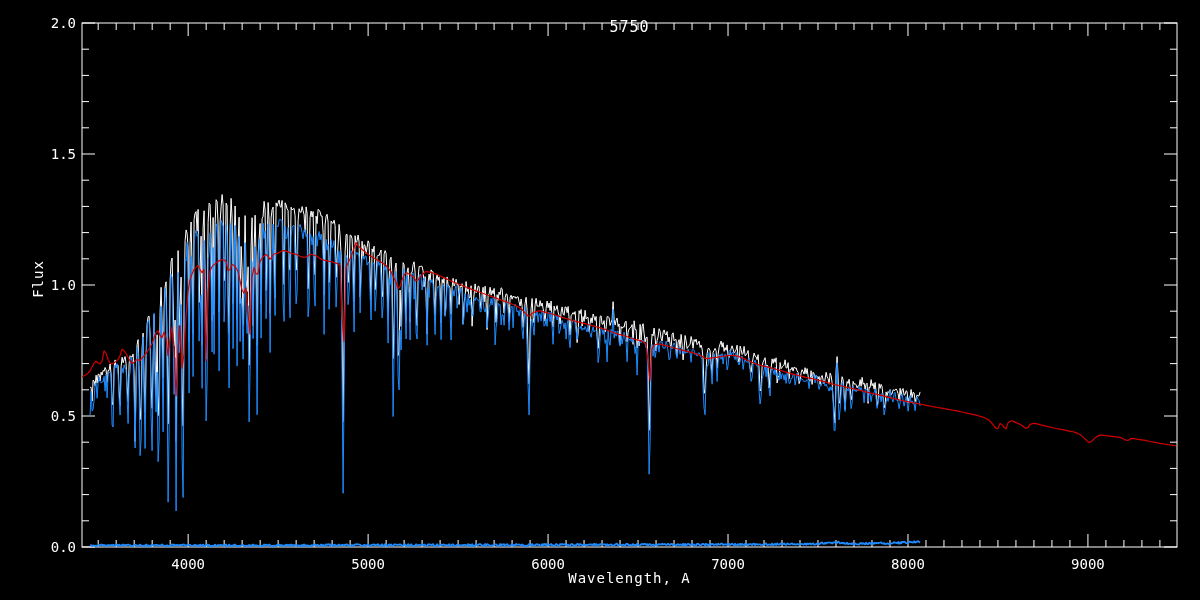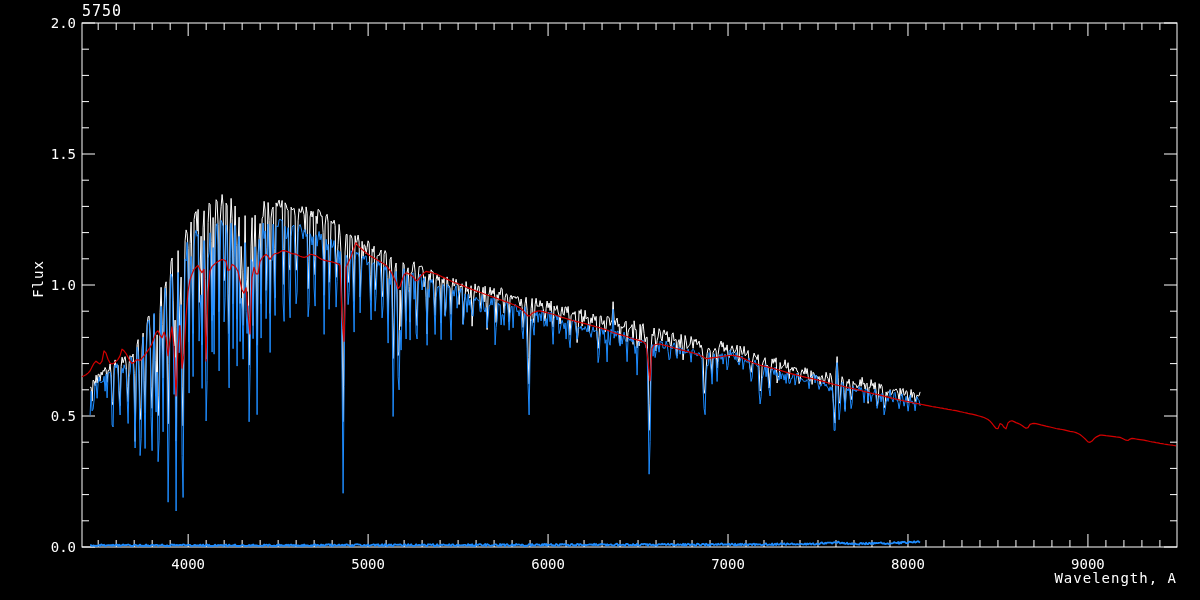--- a/index.html
+++ b/index.html
@@ -1,21 +1,21 @@
 <!DOCTYPE html>
 <html><head>
 <meta charset="utf-8">
 <style>
   html,body{margin:0;padding:0;background:#000;}
   #fig{position:relative;width:1200px;height:600px;background:#000;overflow:hidden;
        font-family:"DejaVu Sans Mono","Liberation Mono",monospace;}
   #fig svg{position:absolute;left:0;top:0;}
   .lbl{position:absolute;color:#fff;font-size:15px;letter-spacing:1px;}
-  #title{left:82px;top:2px;width:1095px;}
-  #xlabel{left:82px;top:570px;width:1095px;text-align:right;font-size:14px;}
+  #title{left:82px;top:18px;width:1095px;text-align:center;}
+  #xlabel{left:82px;top:570px;width:1095px;text-align:center;font-size:14px;}
   #ylabel{left:8px;top:271px;width:60px;text-align:center;transform:rotate(-90deg);font-size:14px;}
   text{font-family:"DejaVu Sans Mono","Liberation Mono",monospace;font-size:14px;fill:#fff;}
 </style>
 </head>
 <body>
 
 <div id="fig">
   <svg id="plot" width="1200" height="600">
       <rect x="82" y="23" width="1095" height="524" fill="none" stroke="#FFFFFF" stroke-width="1"></rect>
       <line x1="188.1709120788825" y1="547" x2="188.1709120788825" y2="534" stroke="#FFFFFF" stroke-width="1"></line>

